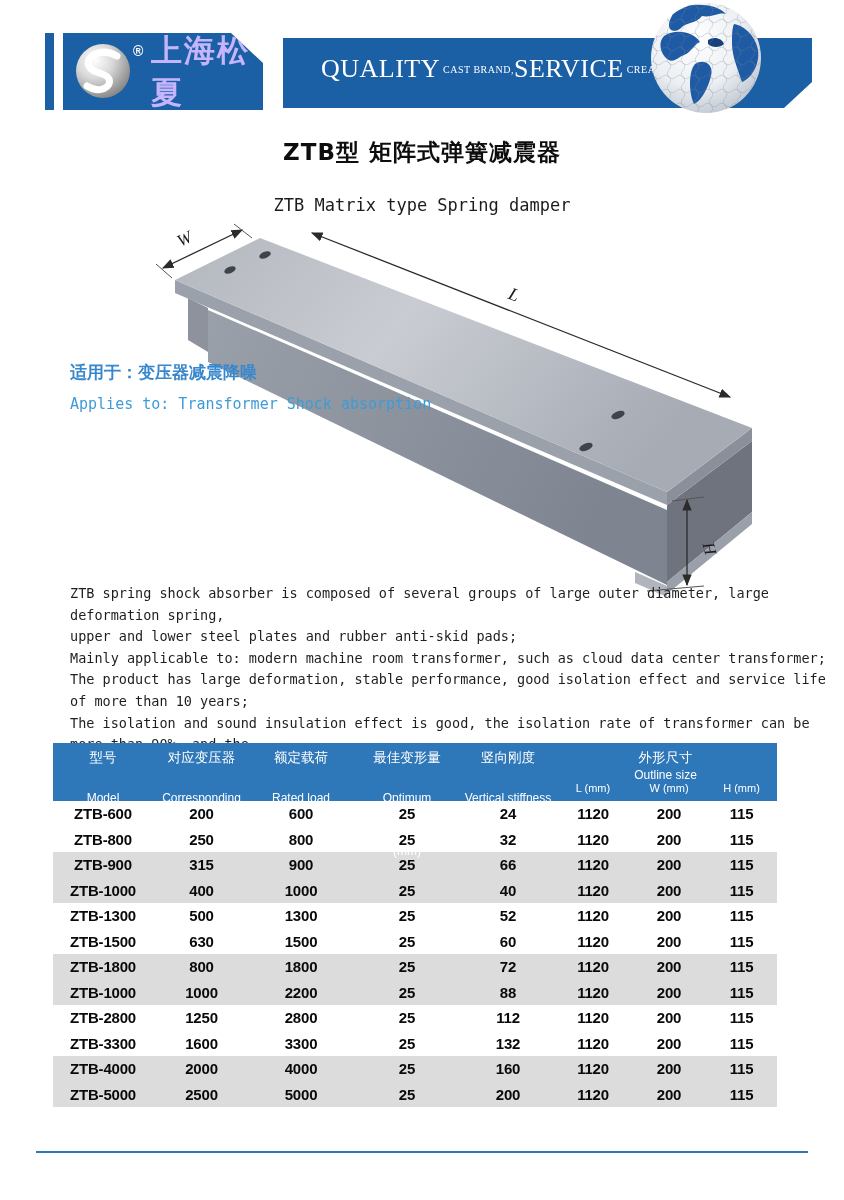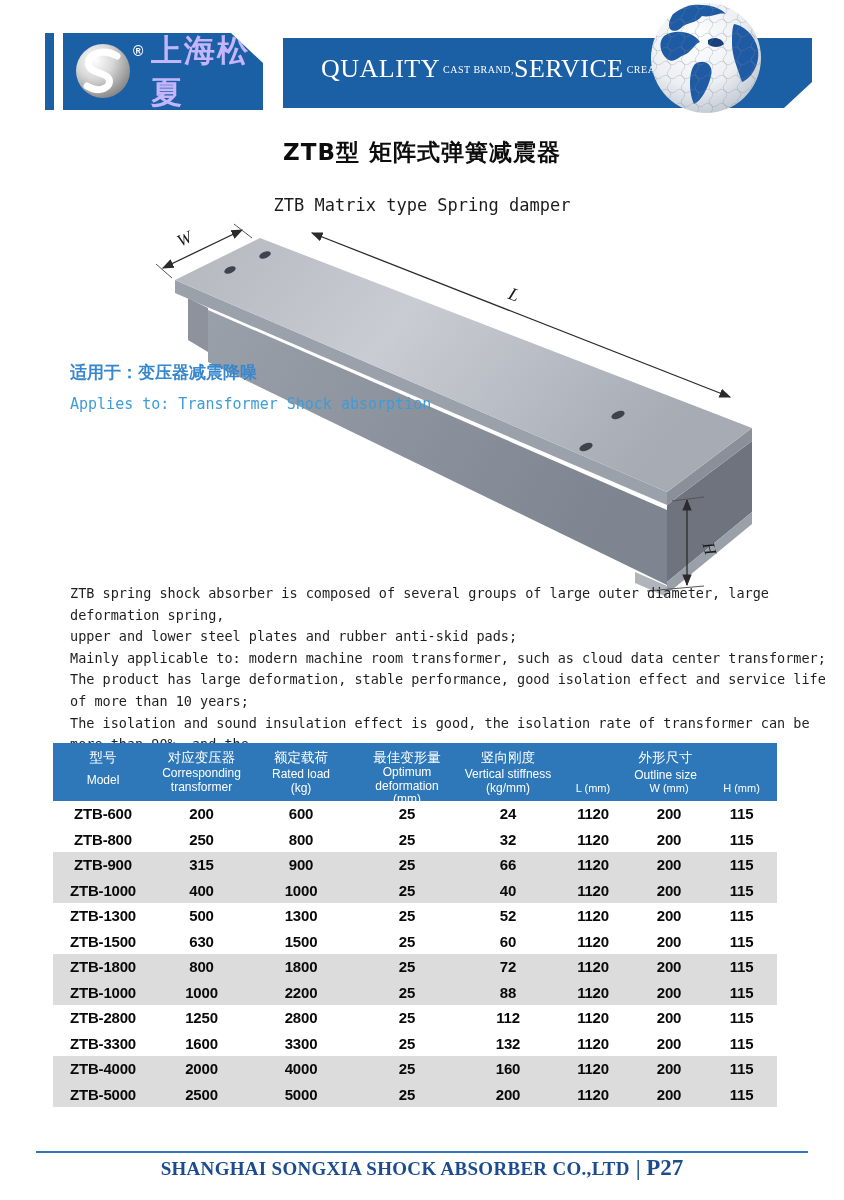--- a/index.html
+++ b/index.html
@@ -48,21 +48,21 @@
     font-size:15px;color:var(--applies-en);}
   .features-cn{position:absolute;left:70px;top:436px;width:710px;
     font-family:"DejaVu Sans",sans-serif;font-size:14.5px;font-weight:700;color:var(--ink);line-height:24.5px;}
   .features-en{position:absolute;left:70px;top:583px;width:760px;
     font-family:"DejaVu Sans Mono",monospace;font-size:13.5px;color:#1e1e1e;line-height:21.6px;}
 
   
   .spec-table{position:absolute;left:53px;top:743px;width:724px;border-collapse:collapse;table-layout:fixed;}
   .spec-table thead th{background:var(--table-header-blue);color:#fff;font-weight:400;
     vertical-align:top;padding:0;}
-  .hdr-stack{display:flex;flex-direction:column;justify-content:space-between;height:58px;padding:7px 0 6px 0;}
+  .hdr-stack{display:flex;flex-direction:column;justify-content:space-between;height:58px;padding:7px 0 6px 0;gap:26px;}
   .hdr-cn{font-size:13.5px;line-height:15px;}
   .hdr-en{font-size:12px;line-height:14px;}
   .hdr-unit{font-size:12px;line-height:13px;}
   .hdr-group{height:38px;padding-top:7px;display:flex;flex-direction:column;gap:3px;}
   .hdr-sub{height:20px;font-size:11px;line-height:13px;padding-bottom:6px !important;vertical-align:bottom !important;}
   .spec-table td{height:25.5px;text-align:center;vertical-align:middle;
     font-size:15px;font-weight:700;color:#090909;letter-spacing:-0.2px;}
   .spec-table tr.shaded td{background:var(--row-shade);}
 
   
@@ -363,15 +363,14 @@
           <td>25</td>
           <td>200</td>
           <td>1120</td>
           <td>200</td>
           <td>115</td>
         </tr>
       </tbody>
   </table>
 
   <div class="footer-line"></div>
-  <div class="footer-text"><span class="company">SHANGHAI SONGXIA SHOCK ABSORBER CO.,LTD</span><span class="sep">|</span><span class="pageno">P27</span></div>
 
 </div>
 
 </body></html>

